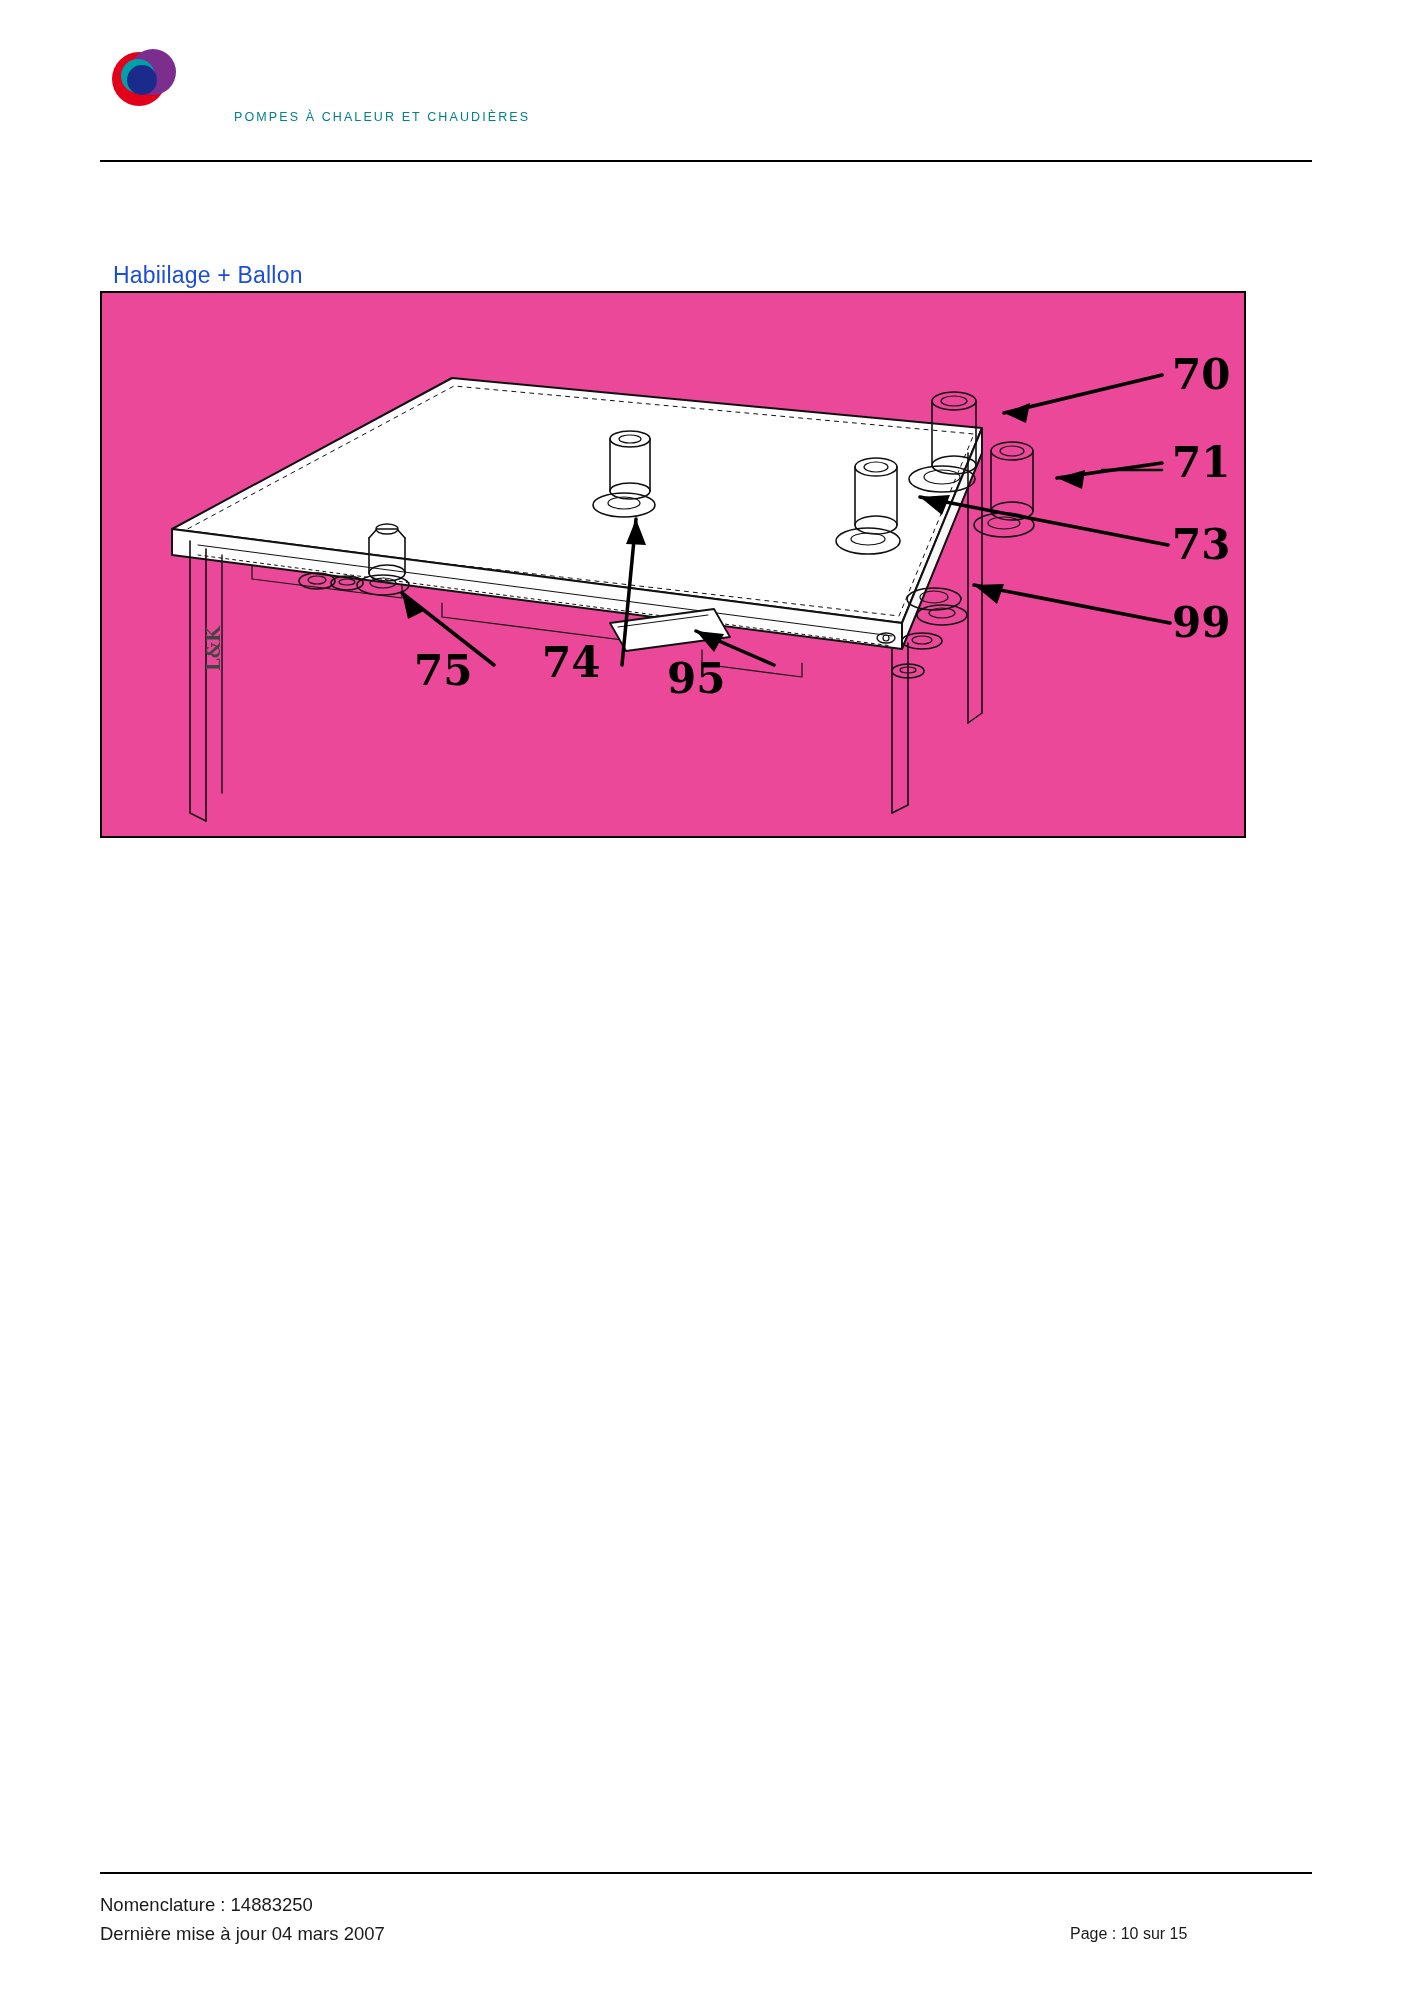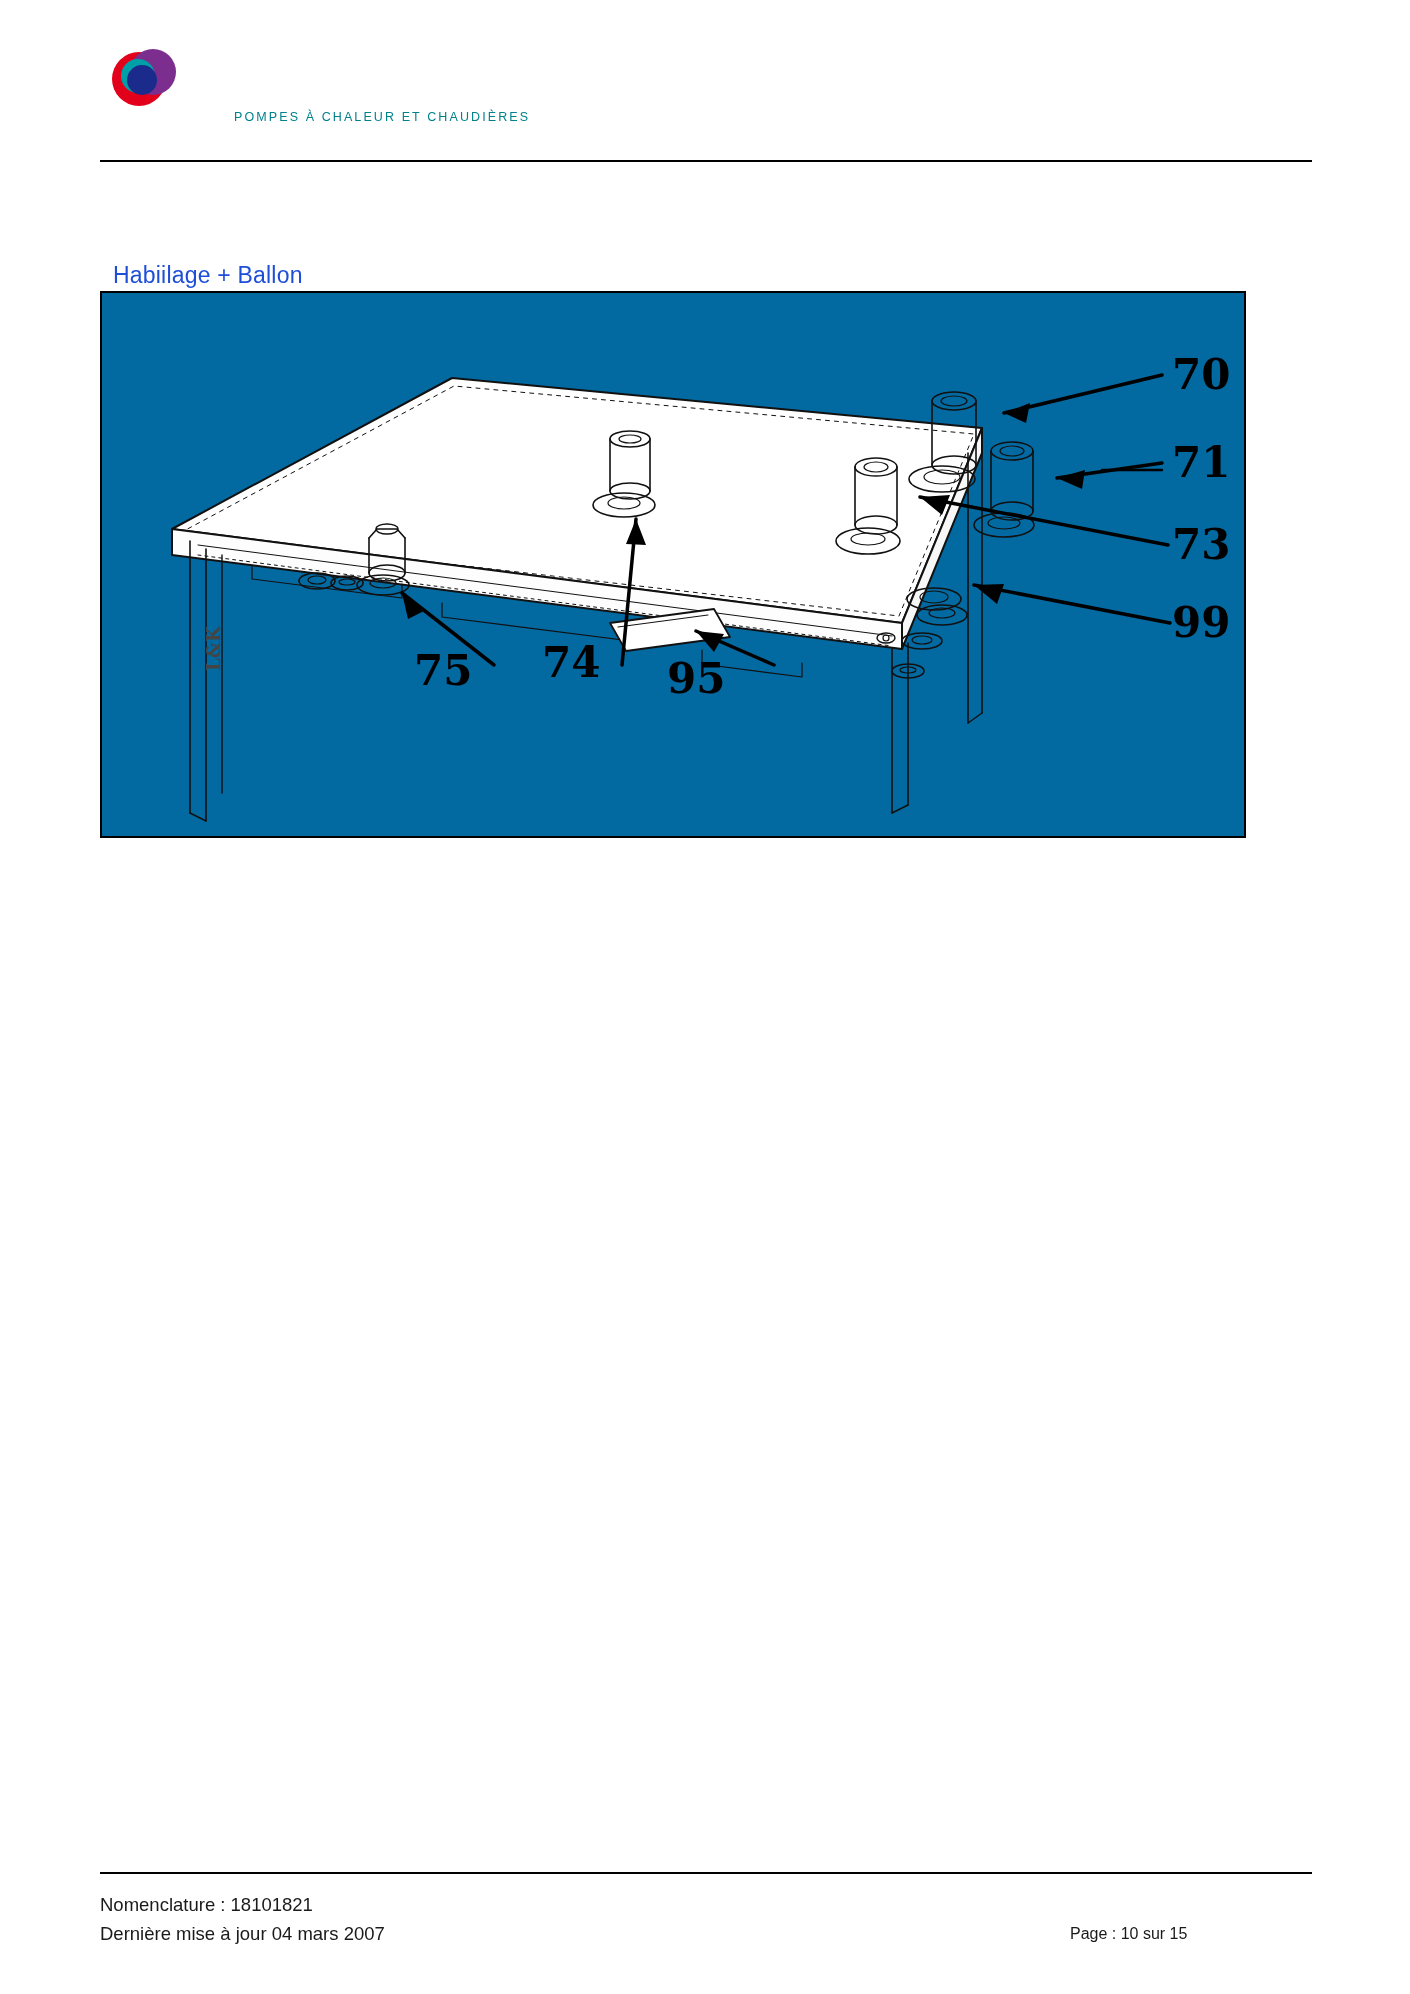--- a/index.html
+++ b/index.html
@@ -80,21 +80,21 @@
   }
 
   
   .figure-frame {
     position: absolute;
     left: 100px;
     top: 291px;
     width: 1142px;
     height: 543px;
     border: 2px solid #000000;
-    background: #0369a1;
+    background: #ec4899;
     overflow: hidden;
   }
   .figure-frame svg {
     display: block;
     width: 100%;
     height: 100%;
   }
 
   
   .footer-rule {
@@ -267,16 +267,16 @@
     </g>
 
     <g transform="translate(118,378) rotate(-90)">
       <text x="0" y="0" font-family="DejaVu Serif, serif" font-size="18" font-weight="bold" fill="#444444">L&amp;K</text>
     </g>
   </svg>
 </div>
 
 <div class="footer-rule"></div>
 <div class="footer-left">
-  <div>Nomenclature : 18101821</div>
+  <div>Nomenclature : 14883250</div>
   <div>Dernière mise à jour 04 mars 2007</div>
 </div>
 <div class="footer-right">Page : 10 sur 15</div>
 
 </body></html>

